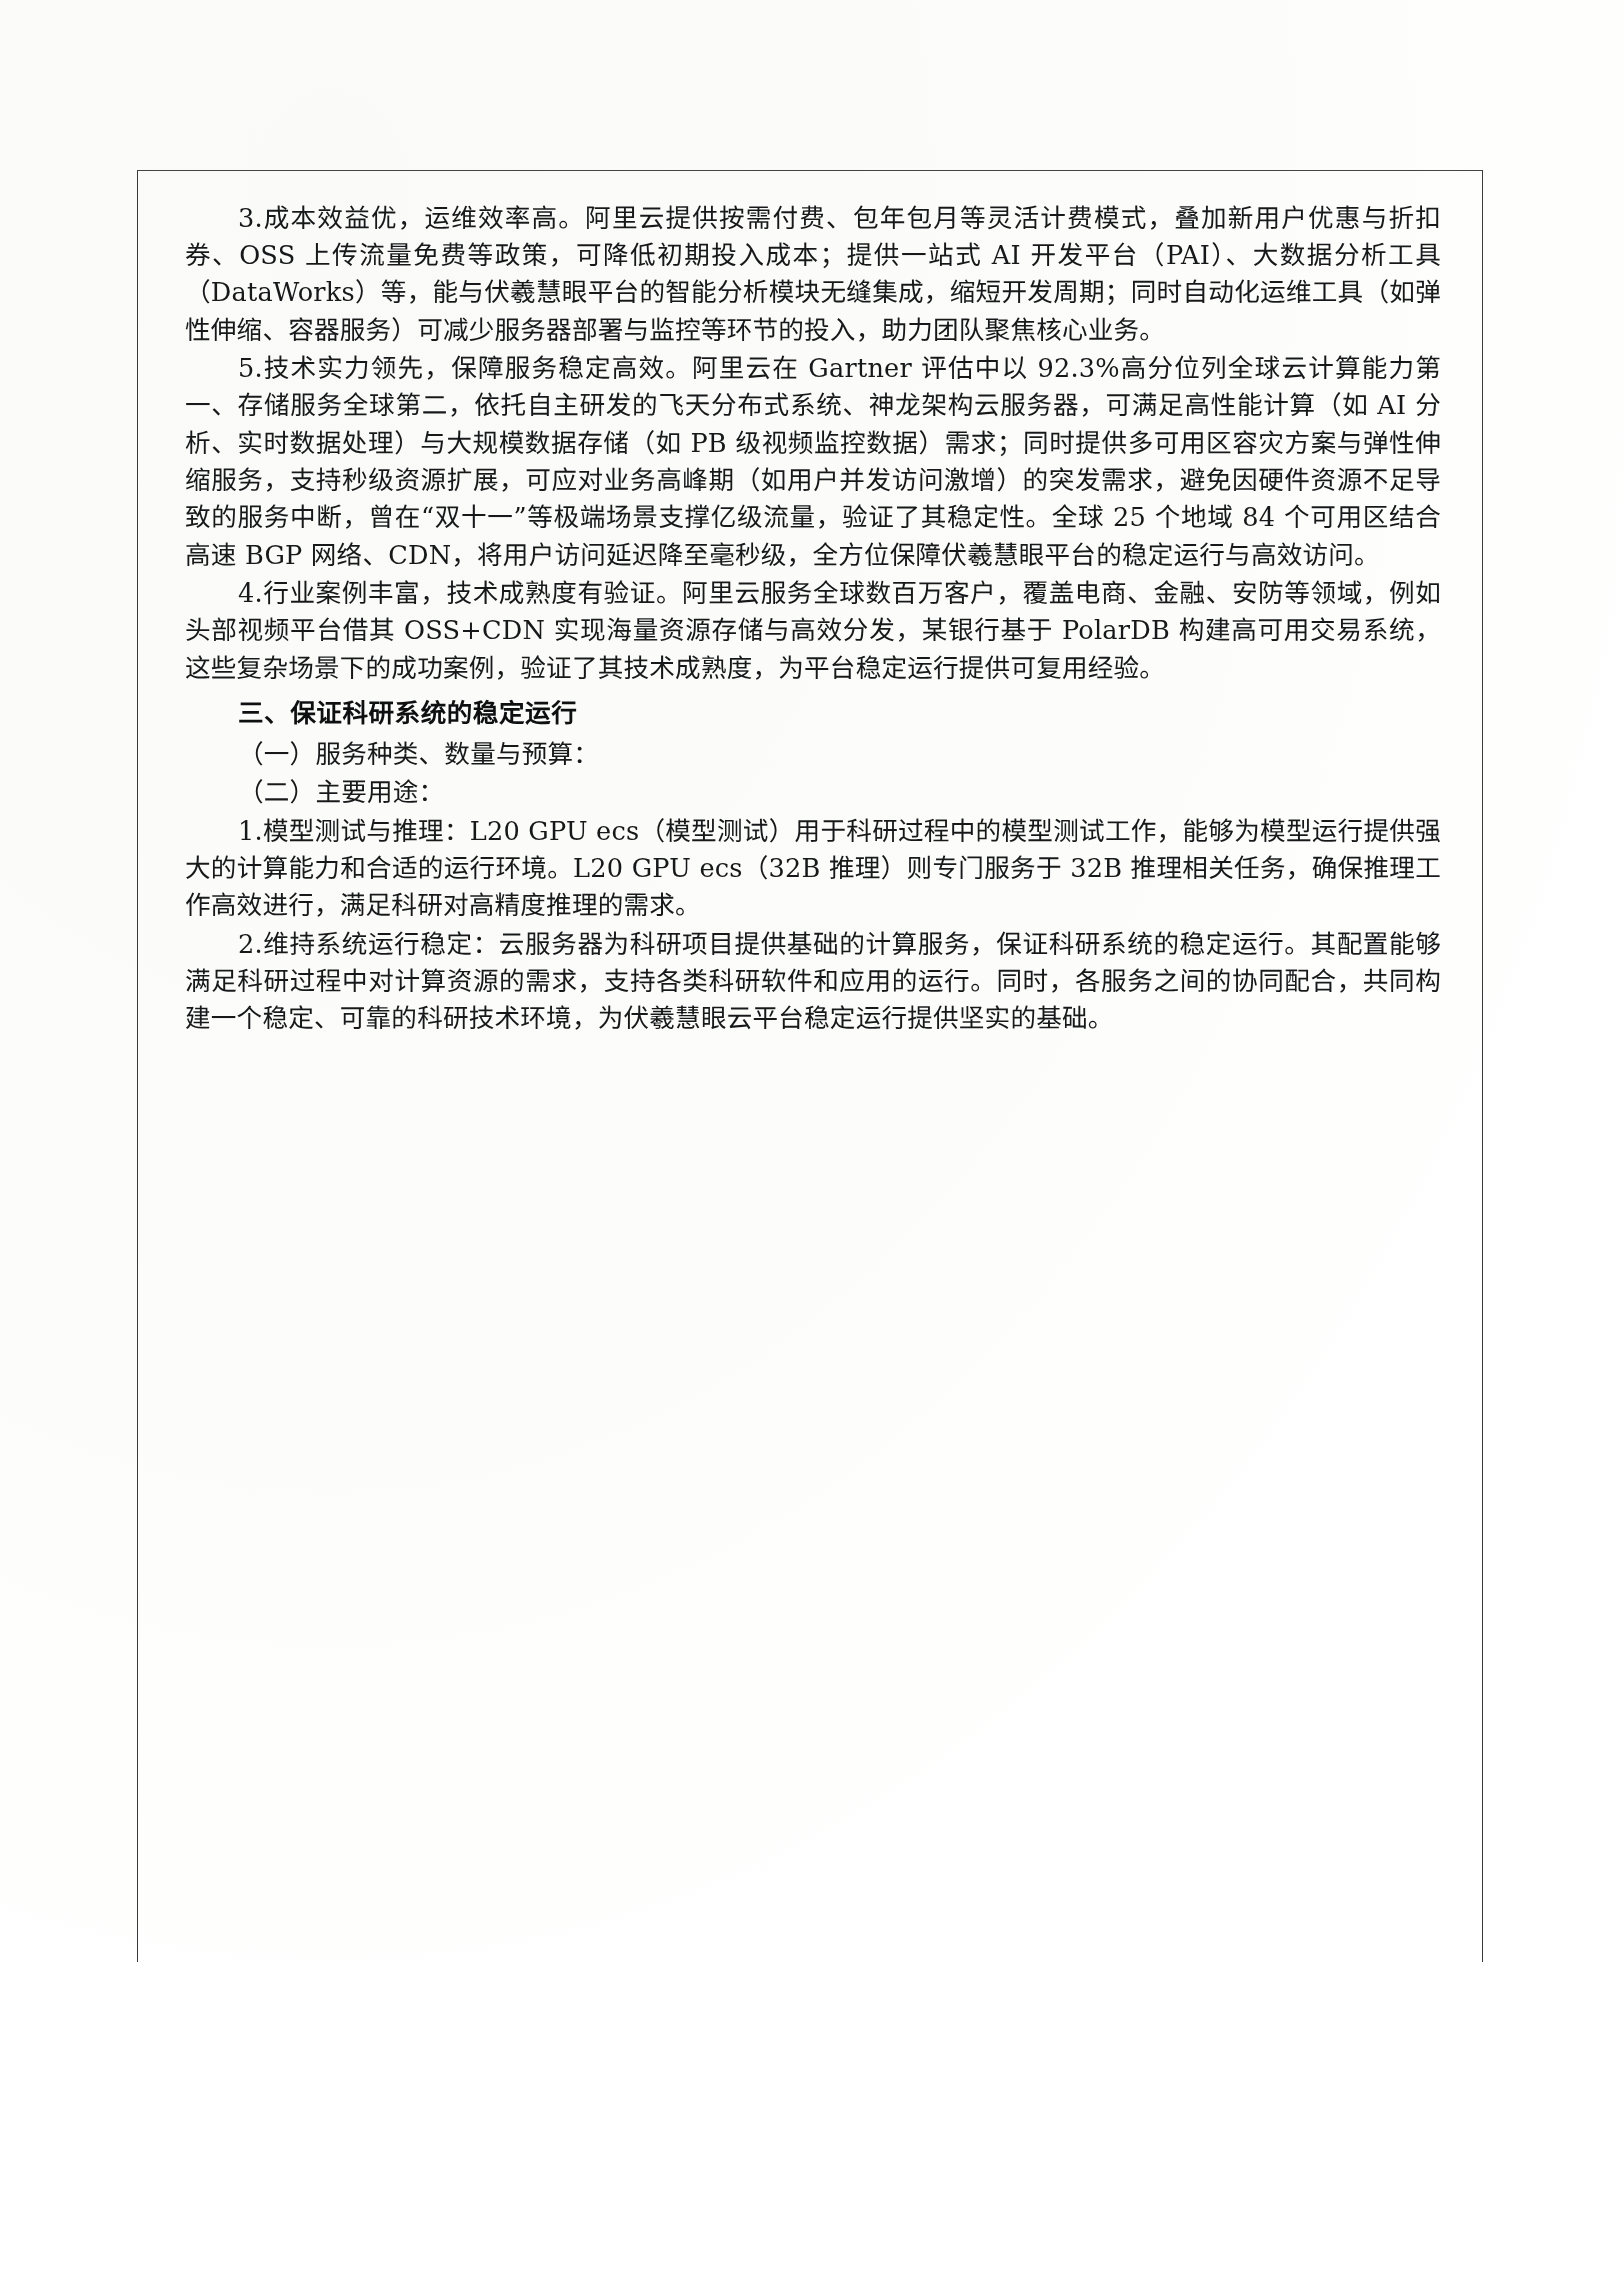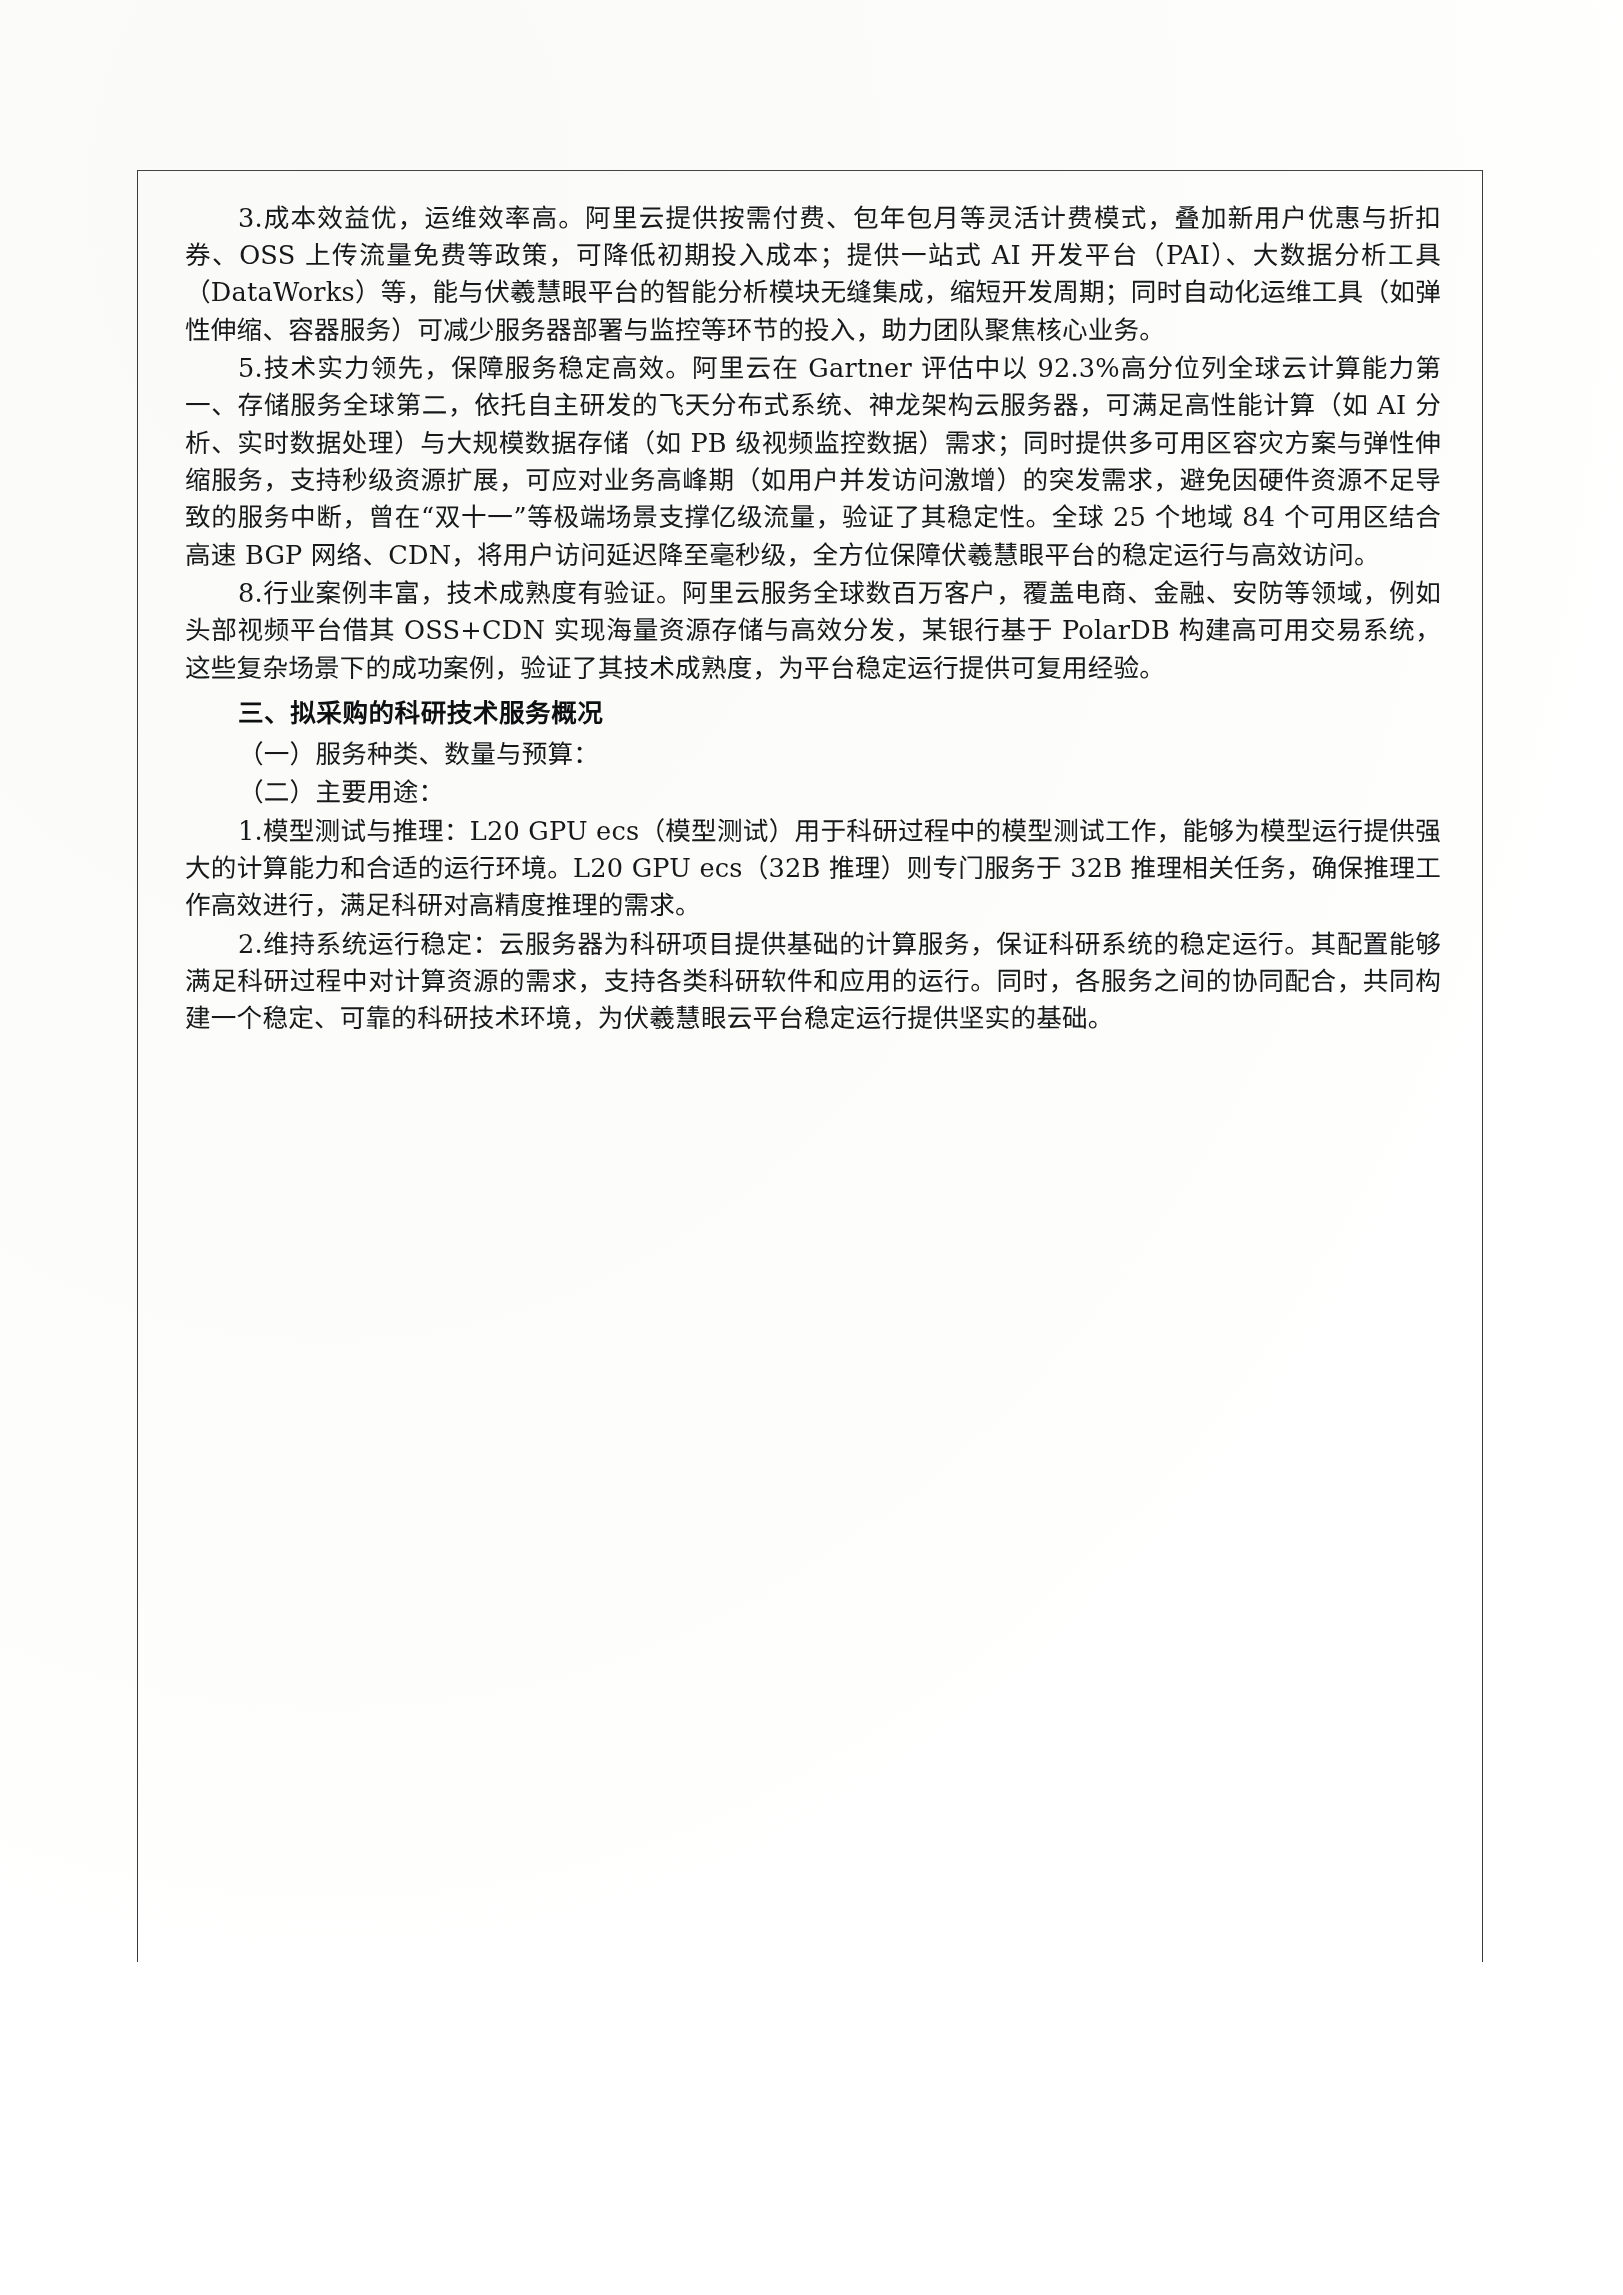--- a/index.html
+++ b/index.html
@@ -81,21 +81,21 @@
 </head>
 <body>
 
 <div class="page">
   <div class="paper-tint"></div>
   <div class="doc-frame"></div>
 
   <div class="content blur">
     <p class="para">3.成本效益优，运维效率高。阿里云提供按需付费、包年包月等灵活计费模式，叠加新用户优惠与折扣券、OSS 上传流量免费等政策，可降低初期投入成本；提供一站式 AI 开发平台（PAI）、大数据分析工具（DataWorks）等，能与伏羲慧眼平台的智能分析模块无缝集成，缩短开发周期；同时自动化运维工具（如弹性伸缩、容器服务）可减少服务器部署与监控等环节的投入，助力团队聚焦核心业务。</p>
     <p class="para">5.技术实力领先，保障服务稳定高效。阿里云在 Gartner 评估中以 92.3%高分位列全球云计算能力第一、存储服务全球第二，依托自主研发的飞天分布式系统、神龙架构云服务器，可满足高性能计算（如 AI 分析、实时数据处理）与大规模数据存储（如 PB 级视频监控数据）需求；同时提供多可用区容灾方案与弹性伸缩服务，支持秒级资源扩展，可应对业务高峰期（如用户并发访问激增）的突发需求，避免因硬件资源不足导致的服务中断，曾在“双十一”等极端场景支撑亿级流量，验证了其稳定性。全球 25 个地域 84 个可用区结合高速 BGP 网络、CDN，将用户访问延迟降至毫秒级，全方位保障伏羲慧眼平台的稳定运行与高效访问。</p>
-    <p class="para">8.行业案例丰富，技术成熟度有验证。阿里云服务全球数百万客户，覆盖电商、金融、安防等领域，例如头部视频平台借其 OSS+CDN 实现海量资源存储与高效分发，某银行基于 PolarDB 构建高可用交易系统，这些复杂场景下的成功案例，验证了其技术成熟度，为平台稳定运行提供可复用经验。</p>
-    <p class="heading">三、拟采购的科研技术服务概况</p>
+    <p class="para">4.行业案例丰富，技术成熟度有验证。阿里云服务全球数百万客户，覆盖电商、金融、安防等领域，例如头部视频平台借其 OSS+CDN 实现海量资源存储与高效分发，某银行基于 PolarDB 构建高可用交易系统，这些复杂场景下的成功案例，验证了其技术成熟度，为平台稳定运行提供可复用经验。</p>
+    <p class="heading">三、保证科研系统的稳定运行</p>
     <p class="subheading">（一）服务种类、数量与预算：</p>
     <p class="subheading">（二）主要用途：</p>
     <p class="para">1.模型测试与推理：L20 GPU ecs（模型测试）用于科研过程中的模型测试工作，能够为模型运行提供强大的计算能力和合适的运行环境。L20 GPU ecs（32B 推理）则专门服务于 32B 推理相关任务，确保推理工作高效进行，满足科研对高精度推理的需求。</p>
     <p class="para">2.维持系统运行稳定：云服务器为科研项目提供基础的计算服务，保证科研系统的稳定运行。其配置能够满足科研过程中对计算资源的需求，支持各类科研软件和应用的运行。同时，各服务之间的协同配合，共同构建一个稳定、可靠的科研技术环境，为伏羲慧眼云平台稳定运行提供坚实的基础。</p>
   </div>
 </div>
 
 
 </body></html>

